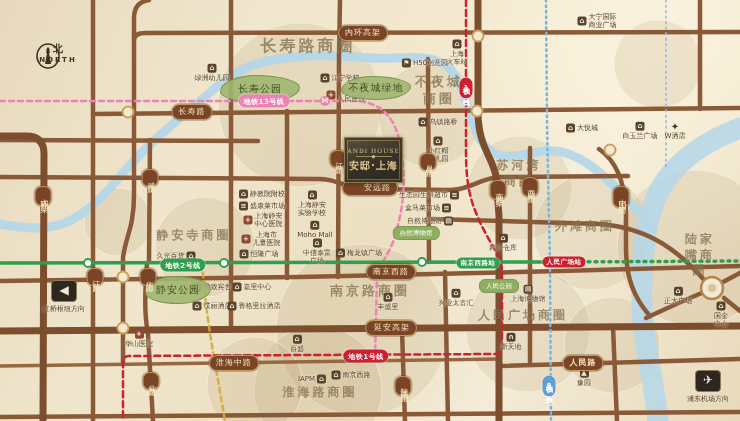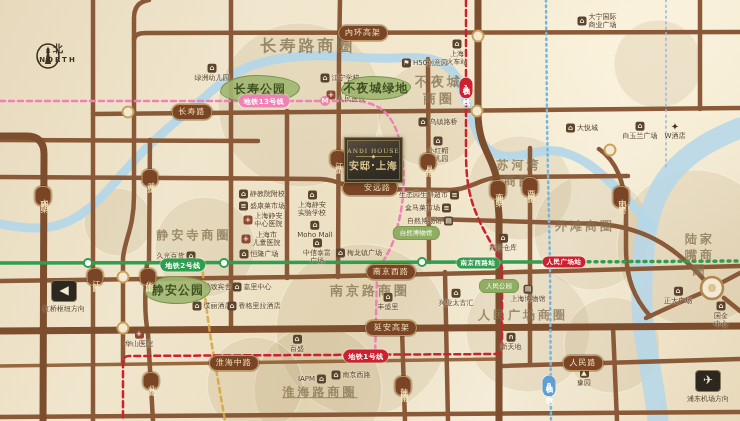--- a/index.html
+++ b/index.html
@@ -31,21 +31,21 @@
   .mb{position:absolute;transform:translate(-50%,-50%);color:#fff;font-size:7px;font-weight:bold;
       padding:1.5px 5px;border-radius:7px;white-space:nowrap;letter-spacing:.5px;z-index:5;
       box-shadow:0 0 0 1px rgba(255,255,255,.35);}
   .l2{background:#2f9e4e;}.l1{background:#ce2130;}.l13{background:#ef82b5;}.l8{background:#5f9fd6;}
   .mb.v{writing-mode:vertical-rl;text-orientation:upright;padding:4px 1.5px;letter-spacing:1px;}
   .mb.small{font-size:6.5px;padding:1px 4px;}
   .mmark{position:absolute;transform:translate(-50%,-50%);z-index:5;}
 
   .park{position:absolute;transform:translate(-50%,-50%);background:rgba(160,182,112,.9);
         border:1px solid rgba(118,148,78,.95);display:flex;align-items:center;justify-content:center;
-        font-size:12px;color:#3d5120;font-weight:700;letter-spacing:1px;
+        font-size:10px;color:#3d5120;font-weight:400;letter-spacing:1px;
         border-radius:45% 55% 50% 50%/60% 45% 55% 40%;z-index:2;}
   .parkbadge{position:absolute;transform:translate(-50%,-50%);background:#8fae62;color:#fff;font-size:6.5px;
         padding:1.5px 6px;border-radius:6px;white-space:nowrap;border:1px solid #7a9a50;z-index:3;}
 
   .dir{position:absolute;transform:translate(-50%,-50%);text-align:center;z-index:4;}
   .dir .dbox{width:24px;height:20px;background:#2e2720;border:1px solid #8a7a5c;border-radius:4px;
         color:#f3ead2;font-size:12px;line-height:19px;text-align:center;margin:0 auto;}
   .dir .dlabel{font-size:7px;color:#4f3a22;margin-top:2px;white-space:nowrap;
         text-shadow:0 0 2px rgba(247,240,222,.95);}
 
@@ -167,21 +167,21 @@
       <div class="bc" style="left: 308px; top: 46px; font-size: 16px;">长寿路商圈</div>
       <div class="bc" style="left: 439px; top: 91px; font-size: 13px;">不夜城
 商圈</div>
       <div class="bc" style="left: 519px; top: 174px; font-size: 12px;">苏河湾
 商圈</div>
       <div class="bc" style="left: 585px; top: 227px; font-size: 12px;">外滩商圈</div>
       <div class="bc" style="left: 700px; top: 255px; font-size: 12px;">陆家嘴商圈</div>
       <div class="bc" style="left: 194px; top: 236px; font-size: 12px;">静安寺商圈</div>
       <div class="bc" style="left: 370px; top: 291px; font-size: 13px;">南京路商圈</div>
       <div class="bc" style="left: 523px; top: 316px; font-size: 12px;">人民广场商圈</div>
-      <div class="bc" style="left: 320px; top: 393px; font-size: 12px; text-decoration: underline;">淮海路商圈</div>
+      <div class="bc" style="left: 320px; top: 393px; font-size: 12px;">淮海路商圈</div>
       <div class="park" style="left: 260px; top: 89px; width: 78px; height: 26px;">长寿公园</div>
       <div class="park" style="left: 376px; top: 88px; width: 68px; height: 22px;">不夜城绿地</div>
       <div class="park" style="left: 178px; top: 290px; width: 64px; height: 26px;">静安公园</div>
       <div class="parkbadge" style="left: 416px; top: 233px;">自然博物馆</div>
       <div class="parkbadge" style="left: 499px; top: 286px;">人民公园</div>
       <div class="lm lm-col" style="left: 212px; top: 73px;">
         <div class="lic">⌂</div>
         <div class="lt">绿洲幼儿园</div>
       </div>
       <div class="lm " style="left: 340px; top: 78px;">
@@ -347,21 +347,21 @@
       <div class="lm lm-col" style="left: 721px; top: 315px;">
         <div class="lic">⌂</div>
         <div class="lt">国金中心</div>
       </div>
       <div class="rb" style="left: 363px; top: 33px;">内环高架</div>
       <div class="rb" style="left: 192px; top: 112px;">长寿路</div>
       <div class="rb" style="left: 370px; top: 188px; padding-left: 21px;">安远路</div>
       <div class="rb" style="left: 391px; top: 272px;">南京西路</div>
       <div class="rb" style="left: 391px; top: 328px; padding-left: 8px;">延安高架</div>
       <div class="rb" style="left: 234px; top: 363px;">淮海中路</div>
-      <div class="rb" style="left: 583px; top: 363px;">人民路</div>
+      <div class="rb" style="left: 583px; top: 363px; font-weight: bold;">人民路</div>
       <div class="rb rbv" style="left: 43px; top: 196px;">内环高架</div>
       <div class="rb rbv" style="left: 150px; top: 178px;">武宁路</div>
       <div class="rb rbv" style="left: 95px; top: 277px;">江苏路</div>
       <div class="rb rbv" style="left: 148px; top: 277px;">华山路</div>
       <div class="rb rbv" style="left: 151px; top: 381px;">常熟路</div>
       <div class="rb rbv" style="left: 338px; top: 159px;">江宁路</div>
       <div class="rb rbv" style="left: 428px; top: 162px;">昌化路</div>
       <div class="rb rbv" style="left: 403px; top: 386px;">陕西南路</div>
       <div class="rb rbv" style="left: 530px; top: 187px;">西藏中路</div>
       <div class="rb rbv" style="left: 498px; top: 190px;">南北高架</div>

